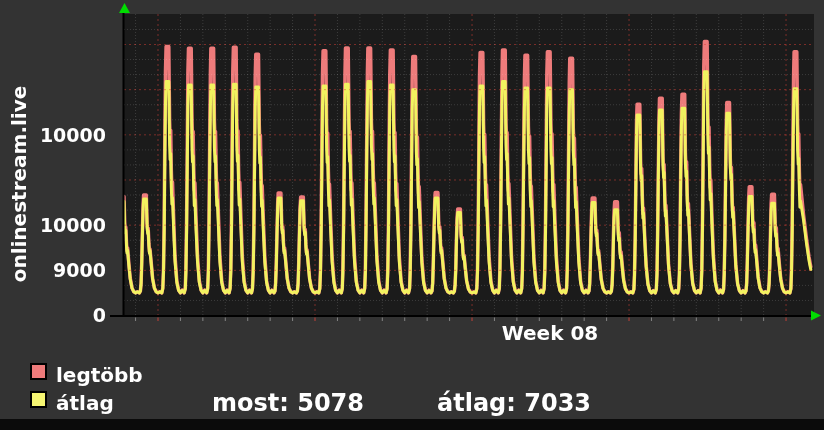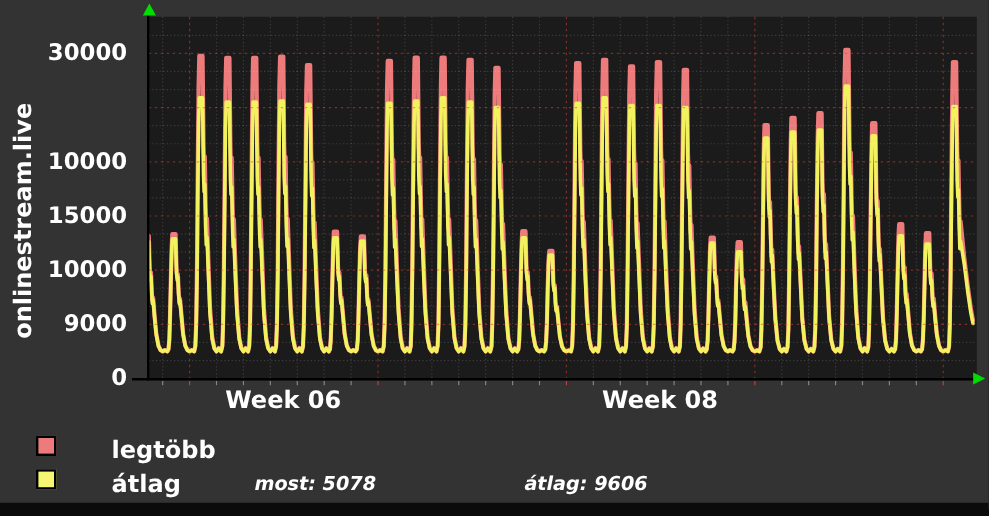--- a/index.html
+++ b/index.html
@@ -4,22 +4,22 @@
 <style>
   html,body{margin:0;padding:0;background:#222;}
   .stage{position:relative;width:824px;height:430px;background:#333333;overflow:hidden;
          font-family:"DejaVu Sans","Liberation Sans",sans-serif;font-weight:bold;color:#ffffff;}
   .stage svg{position:absolute;left:0;top:0;}
   .ylabel{position:absolute;width:106px;text-align:right;font-size:19px;line-height:24px;letter-spacing:0;}
   .wklabel{position:absolute;top:321px;width:150px;text-align:center;font-size:20px;line-height:24px;}
   .vtitle{position:absolute;left:-101px;top:172px;width:240px;height:24px;text-align:center;
           transform:rotate(-90deg);font-size:20px;line-height:24px;}
   .legend-sq{position:absolute;width:13px;height:13px;border:2px solid #000;}
-  .legend-label{position:absolute;left:56px;font-size:20px;line-height:24px;margin-left:37px;}
-  .stat{position:absolute;top:391px;font-size:16px;line-height:24px;white-space:pre;font-style:italic;}
+  .legend-label{position:absolute;left:56px;font-size:20px;line-height:24px;}
+  .stat{position:absolute;top:391px;font-size:24px;line-height:24px;white-space:pre;}
   .bottom-strip{position:absolute;left:0;top:419px;width:824px;height:11px;background:#0b0b0b;}
 </style>
 </head>
 <body>
 
 <div class="stage">
 
   <svg id="plot-svg" width="824" height="430">
     <defs>
       <clipPath id="plotclip">
@@ -115,32 +115,29 @@
         <line x1="786.04" y1="317.5" x2="786.04" y2="321" stroke="rgba(220,66,56,0.85)" stroke-width="1"></line>
       </g>
     <line x1="110" y1="316" x2="816" y2="316" stroke="#000000" stroke-width="2"></line>
     <line x1="123.5" y1="11" x2="123.5" y2="317" stroke="#000000" stroke-width="2"></line>
     <polygon points="124.5,3 119,13 130,13" fill="#00dd00"></polygon>
     <polygon points="821,315.5 811,310.5 811,320.5" fill="#00dd00"></polygon>
   </svg>
 
   <div class="vtitle">onlinestream.live</div>
 
-  <div class="ylabel" style="top:32px">30000</div>
   <div class="ylabel" style="top:123px">10000</div>
-  <div class="ylabel" style="top:168px">15000</div>
   <div class="ylabel" style="top:213px">10000</div>
   <div class="ylabel" style="top:258px">9000</div>
   <div class="ylabel" style="top:303px">0</div>
 
-  <div class="wklabel" style="left:161px">Week 06</div>
   <div class="wklabel" style="left:475px">Week 08</div>
 
   <div class="legend-sq" id="sq0" style="left: 30px; top: 363px; background: rgb(238, 123, 123);"></div>
   <div class="legend-label" style="top:363px">legtöbb</div>
   <div class="legend-sq" id="sq1" style="left: 30px; top: 391px; background: rgb(246, 246, 114);"></div>
   <div class="legend-label" style="top:391px">átlag</div>
 
   <div class="stat" style="left:212px"><span>most:</span> <span>5078</span></div>
-  <div class="stat" style="left:437px"><span>átlag:</span> <span>9606</span></div>
+  <div class="stat" style="left:437px"><span>átlag:</span> <span>7033</span></div>
 
   <div class="bottom-strip"></div>
 </div>
 
 </body></html>

